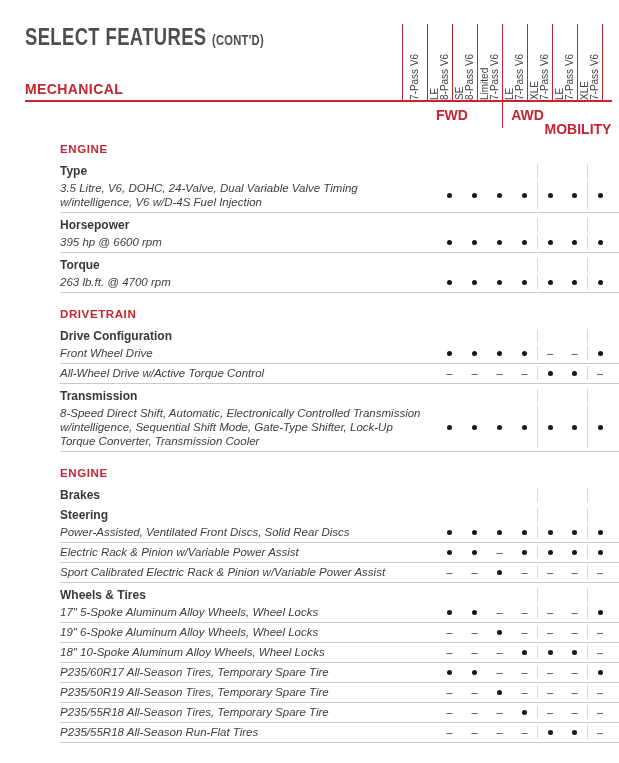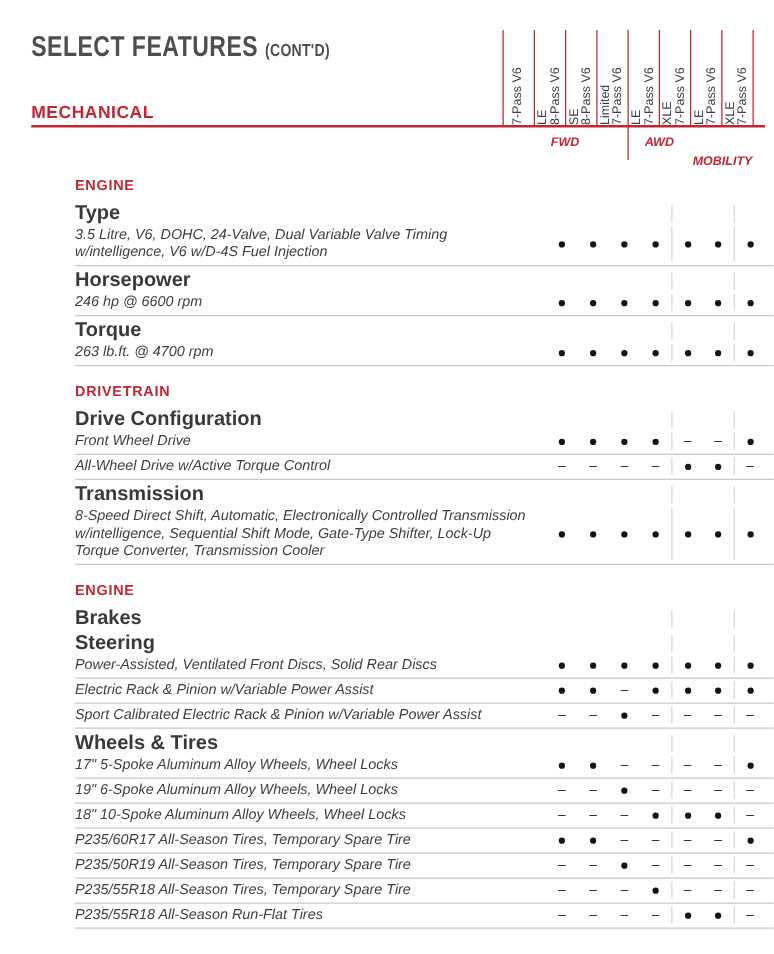--- a/index.html
+++ b/index.html
@@ -25,32 +25,32 @@
   .vcol { position:relative; width:25px; border-left:1px solid var(--red); }
   .rot { position:absolute; left:24px; bottom:1px; width:75px; height:24px;
          transform:rotate(-90deg); transform-origin:left bottom;
          display:flex; flex-direction:column; justify-content:center;
          font-size:10px; line-height:10.5px; color:#3f4042; white-space:nowrap; }
 
   
   .groups { position:absolute; left:402px; top:101px; height:27px; display:flex;
             color:var(--red); font-weight:bold; }
   .grp { display:flex; align-items:center; justify-content:center;
-         font-size:10px; letter-spacing:0;font-style:italic; }
+         font-size:14px; letter-spacing:0; }
   .grp + .grp { border-left:1px solid var(--red); }
 
   
   .table { position:absolute; left:25px; top:136px; width:587px;margin-left:35px; }
   .sec-label { margin:14px 0 3px; color:var(--red); font-size:11.5px;
                font-weight:bold; letter-spacing:.6px; line-height:14px; }
   .sec-label:first-child { margin-top:6px; }
   .row { display:flex; width:587px; padding-right:10px; }
   .ftext { width:377px; padding-right:8px; font-size:11.5px; line-height:14px; }
   .flabel { padding-top:5px; padding-bottom:1px; }
-  .flabel .ftext { font-weight:bold; font-size:16px; color:#39393b; }
+  .flabel .ftext { font-weight:bold; font-size:12px; color:#39393b; }
   .vrow { border-bottom:1px solid var(--rule); padding-top:2px; padding-bottom:3px;font-style:italic; }
   .cells { width:200px; display:flex; }
   .cell { width:25px; display:flex; align-items:center; justify-content:center; }
   .cell.g { border-left:1px solid var(--div); }
   .dot { width:5px; height:5px; border-radius:50%; background:#151515; }
   .dash { color:#333; font-size:11px; line-height:5px; }
 </style>
 </head>
 <body>
 
@@ -170,21 +170,21 @@
           <div class="cell"></div>
           <div class="cell"></div>
           <div class="cell"></div>
           <div class="cell g"></div>
           <div class="cell"></div>
           <div class="cell g"></div>
           <div class="cell"></div>
         </div>
       </div>
       <div class="row vrow">
-        <div class="ftext">246 hp @ 6600 rpm</div>
+        <div class="ftext">395 hp @ 6600 rpm</div>
         <div class="cells">
           <div class="cell">
             <div class="dot"></div>
           </div>
           <div class="cell">
             <div class="dot"></div>
           </div>
           <div class="cell">
             <div class="dot"></div>
           </div>

